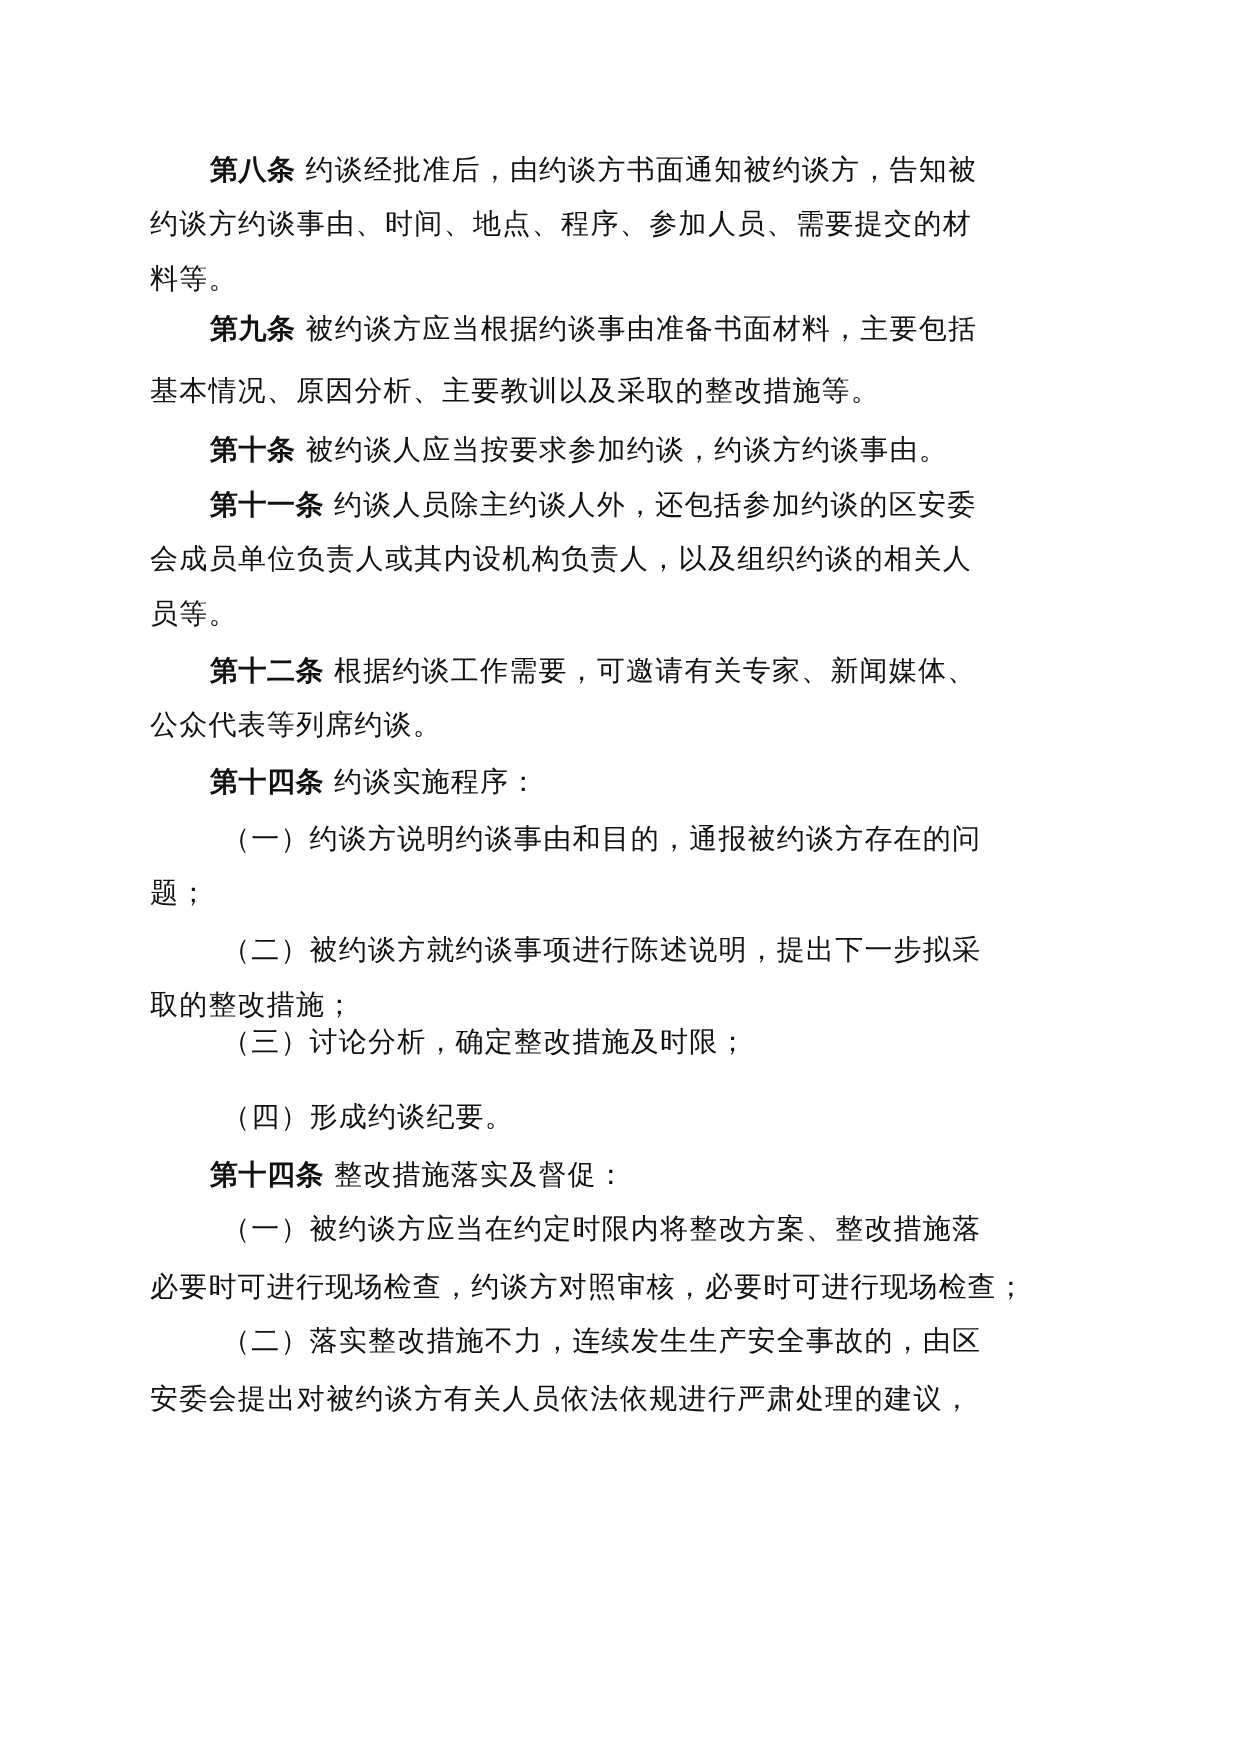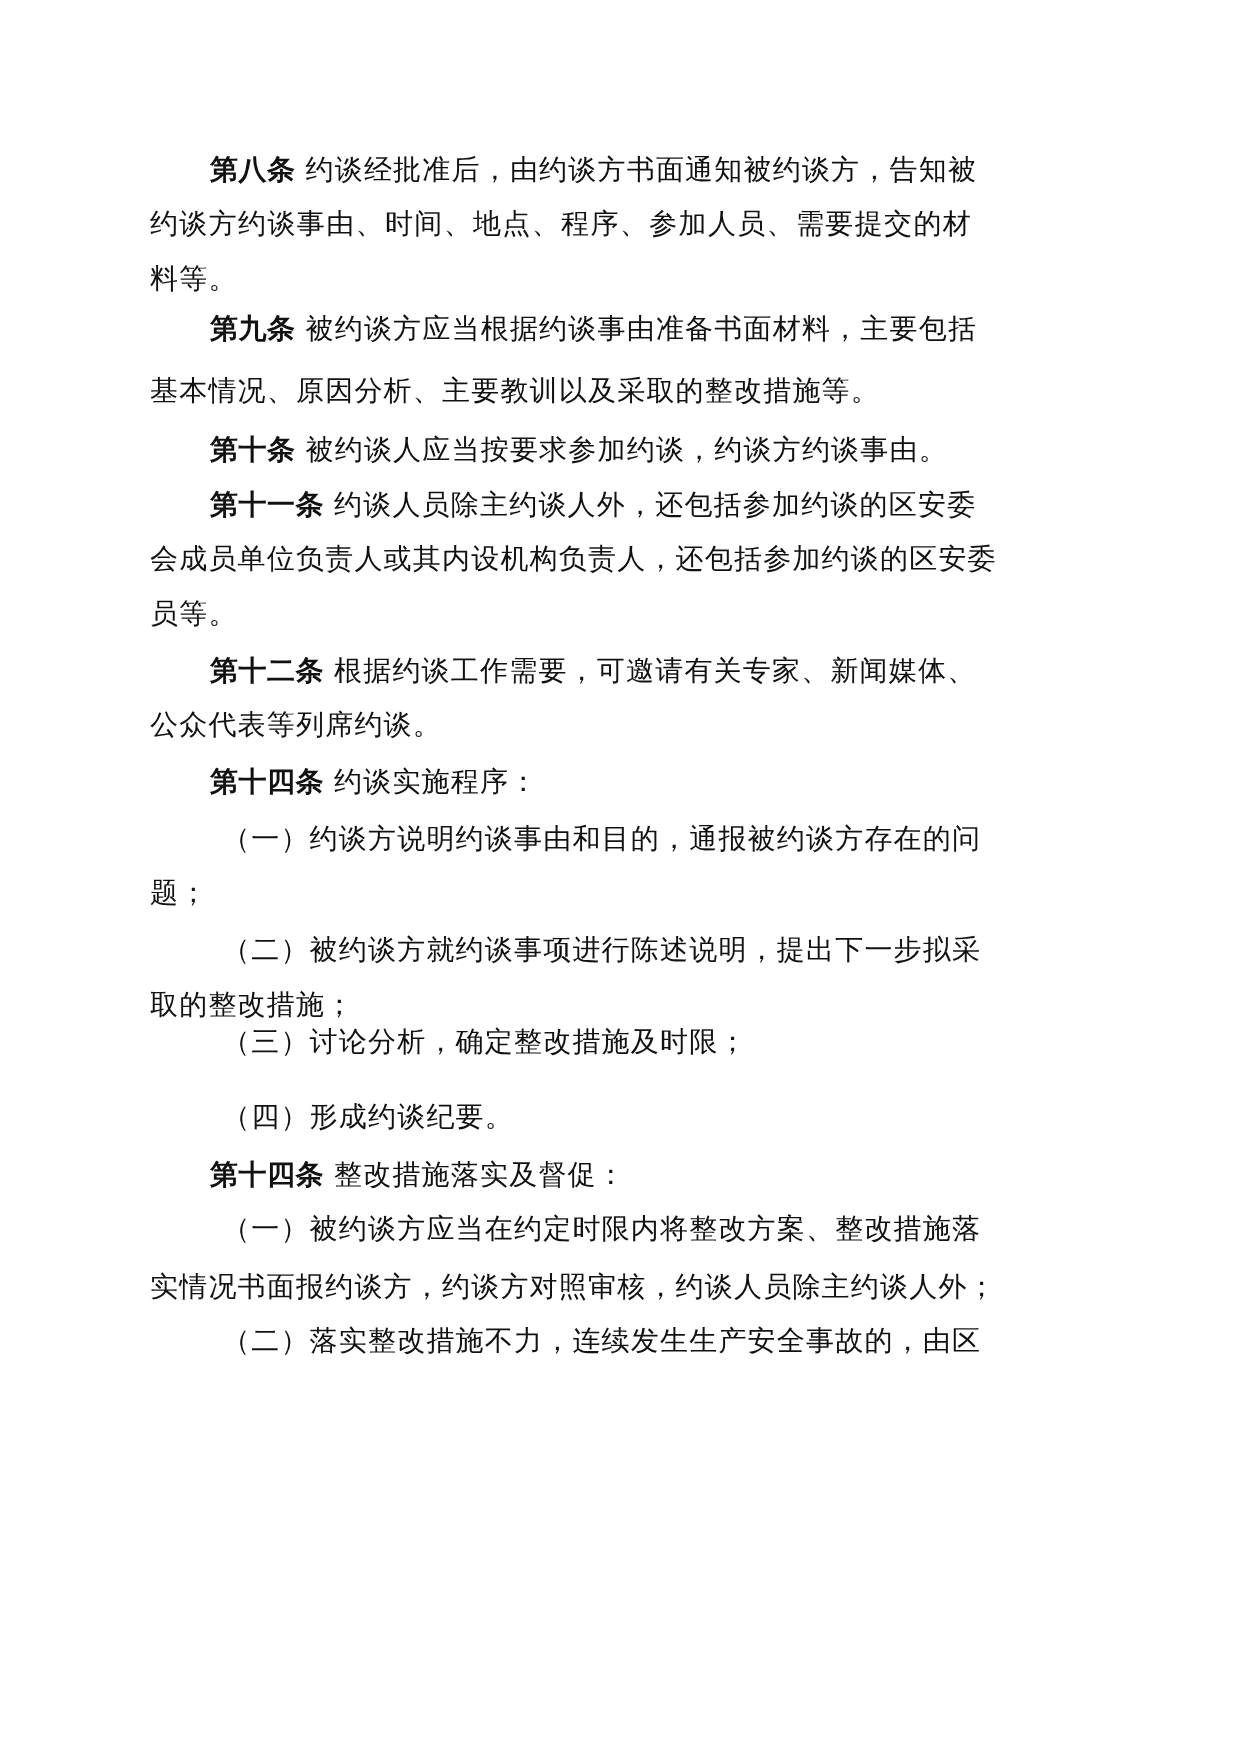--- a/index.html
+++ b/index.html
@@ -60,32 +60,33 @@
   <div class="line indent" style="top:150px"><span class="article-no">第八条</span><span>约谈经批准后，由约谈方书面通知被约谈方，告知被</span></div>
   <div class="line" style="top:204px"><span>约谈方约谈事由、时间、地点、程序、参加人员、需要提交的材</span></div>
   <div class="line last" style="top:259px"><span>料等。</span></div>
 
   <div class="line indent" style="top:309px"><span class="article-no">第九条</span><span>被约谈方应当根据约谈事由准备书面材料，主要包括</span></div>
   <div class="line last" style="top:371px"><span>基本情况、原因分析、主要教训以及采取的整改措施等。</span></div>
 
   <div class="line indent last" style="top:430px"><span class="article-no">第十条</span><span>被约谈人应当按要求参加约谈，约谈方约谈事由。</span></div>
 
   <div class="line indent" style="top:485px"><span class="article-no">第十一条</span><span>约谈人员除主约谈人外，还包括参加约谈的区安委</span></div>
-  <div class="line" style="top:539px"><span>会成员单位负责人或其内设机构负责人，还包括参加约谈的区安委</span></div>
+  <div class="line" style="top:539px"><span>会成员单位负责人或其内设机构负责人，以及组织约谈的相关人</span></div>
   <div class="line last" style="top:594px"><span>员等。</span></div>
 
   <div class="line indent" style="top:651px"><span class="article-no">第十二条</span><span>根据约谈工作需要，可邀请有关专家、新闻媒体、</span></div>
   <div class="line last" style="top:705px"><span>公众代表等列席约谈。</span></div>
 
   <div class="line indent last" style="top:762px"><span class="article-no">第十四条</span><span>约谈实施程序：</span></div>
   <div class="line indent-narrow" style="top:819px"><span>（一）约谈方说明约谈事由和目的，通报被约谈方存在的问</span></div>
   <div class="line last" style="top:873px"><span>题；</span></div>
   <div class="line indent-narrow" style="top:930px"><span>（二）被约谈方就约谈事项进行陈述说明，提出下一步拟采</span></div>
   <div class="line last" style="top:985px"><span>取的整改措施；</span></div>
   <div class="line indent-narrow last" style="top:1022px"><span>（三）讨论分析，确定整改措施及时限；</span></div>
   <div class="line indent-narrow last" style="top:1097px"><span>（四）形成约谈纪要。</span></div>
 
   <div class="line indent last" style="top:1155px"><span class="article-no">第十四条</span><span>整改措施落实及督促：</span></div>
   <div class="line indent-narrow" style="top:1209px"><span>（一）被约谈方应当在约定时限内将整改方案、整改措施落</span></div>
-  <div class="line" style="top:1267px"><span>实情况书面报约谈方，约谈方对照审核，约谈人员除主约谈人外；</span></div>
+  <div class="line" style="top:1267px"><span>必要时可进行现场检查，约谈方对照审核，必要时可进行现场检查；</span></div>
   <div class="line indent-narrow" style="top:1321px"><span>（二）落实整改措施不力，连续发生生产安全事故的，由区</span></div>
+  <div class="line" style="top:1379px"><span>安委会提出对被约谈方有关人员依法依规进行严肃处理的建议，</span></div>
 
 </div>
 
 </body></html>

